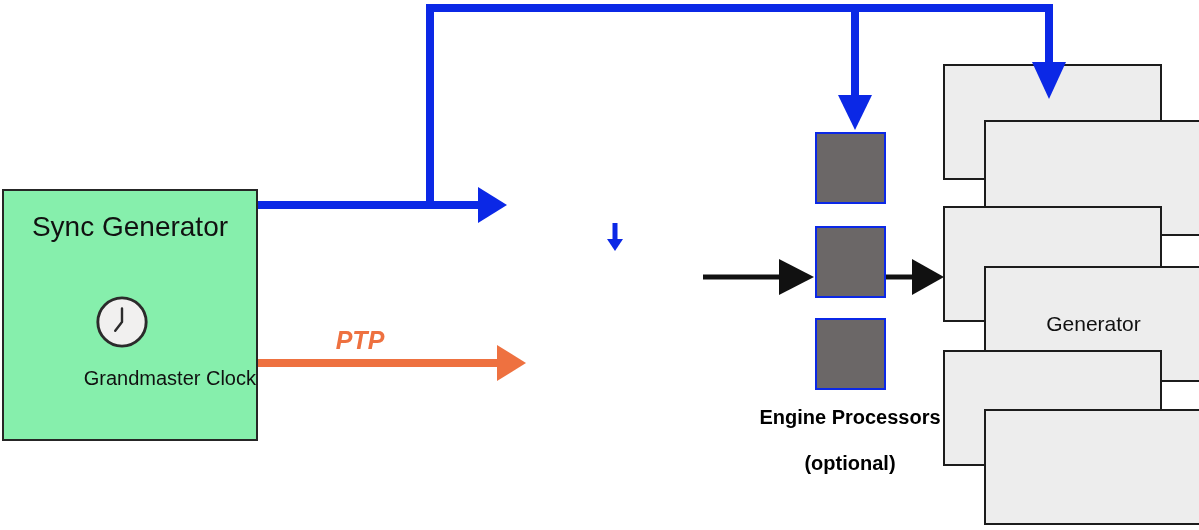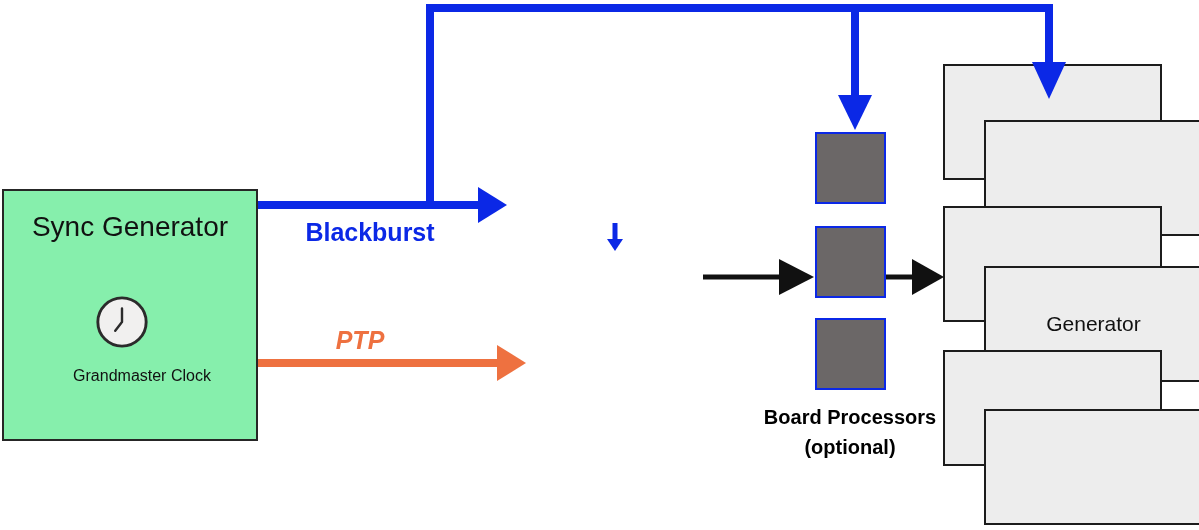--- a/index.html
+++ b/index.html
@@ -10,21 +10,21 @@
   html,body{margin:0;padding:0;background:#ffffff;}
   .canvas{
     position:relative;width:1199px;height:530px;background:#ffffff;
     overflow:hidden;font-family:"Liberation Sans","DejaVu Sans",sans-serif;color:#111;
   }
   .abs{position:absolute;}
   
   .sync-box{left:2px;top:158px;width:252px;height:248px;background:#86efac;border:2px solid #262626;margin-top:31px;}
   .sync-title{position:absolute;top:20px;left:0;width:100%;text-align:center;font-size:28px;color:#111;}
   .clock{position:absolute;left:89px;top:102px;}
-  .sync-sub{position:absolute;top:176px;left:12px;width:100%;text-align:center;font-size:16px;color:#111;}
+  .sync-sub{position:absolute;top:176px;left:0;width:100%;text-align:right;font-size:20px;color:#111;}
   
   .engine-box{left:500px;top:103px;width:229px;height:346px;background:#e9e9e9;border:2px solid #2b2b2b;}
   .engine-title{position:absolute;top:16px;left:0;width:100%;text-align:center;font-size:25px;color:#111;}
   .part{position:absolute;background:#ececec;border:2px solid #4a4a4a;display:flex;align-items:center;justify-content:center;color:#111;}
   .gsync{left:11px;top:80px;width:201px;height:38px;font-size:18px;}
   .gpu{left:28px;top:146px;width:164px;height:42px;font-size:21px;}
   .xmio{left:28px;top:236px;width:168px;height:43px;font-size:21px;}
   
   .conn-label{font-weight:700;font-size:25px;text-align:center;}
   .blue-text{color:var(--blue);}
@@ -54,29 +54,28 @@
   <div class="abs sync-box">
     <div class="sync-title">Sync Generator</div>
     <svg class="clock" width="58" height="58" viewBox="0 0 60 60">
       <circle cx="30" cy="30" r="25" fill="#f1f0ef" stroke="#2b2b2b" stroke-width="3"></circle>
       <path d="M30 30 L30 16 M30 30 L23 39" stroke="#2b2b2b" stroke-width="2.5" fill="none" stroke-linecap="round"></path>
     </svg>
     <div class="sync-sub">Grandmaster Clock</div>
   </div>
 
 
-  <div class="abs conn-label blue-text" style="left:290px;top:218px;width:160px;">Blackburst</div>
   <div class="abs conn-label orange-text" style="left:320px;top:326px;width:80px;">PTP</div>
 
   <div class="abs proc" style="top:132px;"></div>
   <div class="abs proc" style="top:226px;"></div>
   <div class="abs proc" style="top:318px;"></div>
   <div class="abs proc-label" style="left:750px;top:404px;width:200px;">
-    <div>Board Processors</div>
-    <div style="margin-top:4px;">(optional)</div>
+    <div>Engine Processors</div>
+    <div style="margin-top:20px;">(optional)</div>
   </div>
 
   <svg class="overlay" width="1199" height="530" viewBox="0 0 1199 530">
     <g stroke="#0b28e6" fill="#0b28e6">
       <path fill="none" stroke-width="8" d="M258 205 H480"></path>
       <polygon stroke="none" points="478,187 478,223 507,205"></polygon>
       <path fill="none" stroke-width="8" stroke-linecap="square" d="M430 205 V8 H1049"></path>
       <path fill="none" stroke-width="8" d="M855 8 V97"></path>
       <polygon stroke="none" points="838,95 872,95 855,130"></polygon>
       <path fill="none" stroke-width="8" d="M1049 8 V64"></path>

